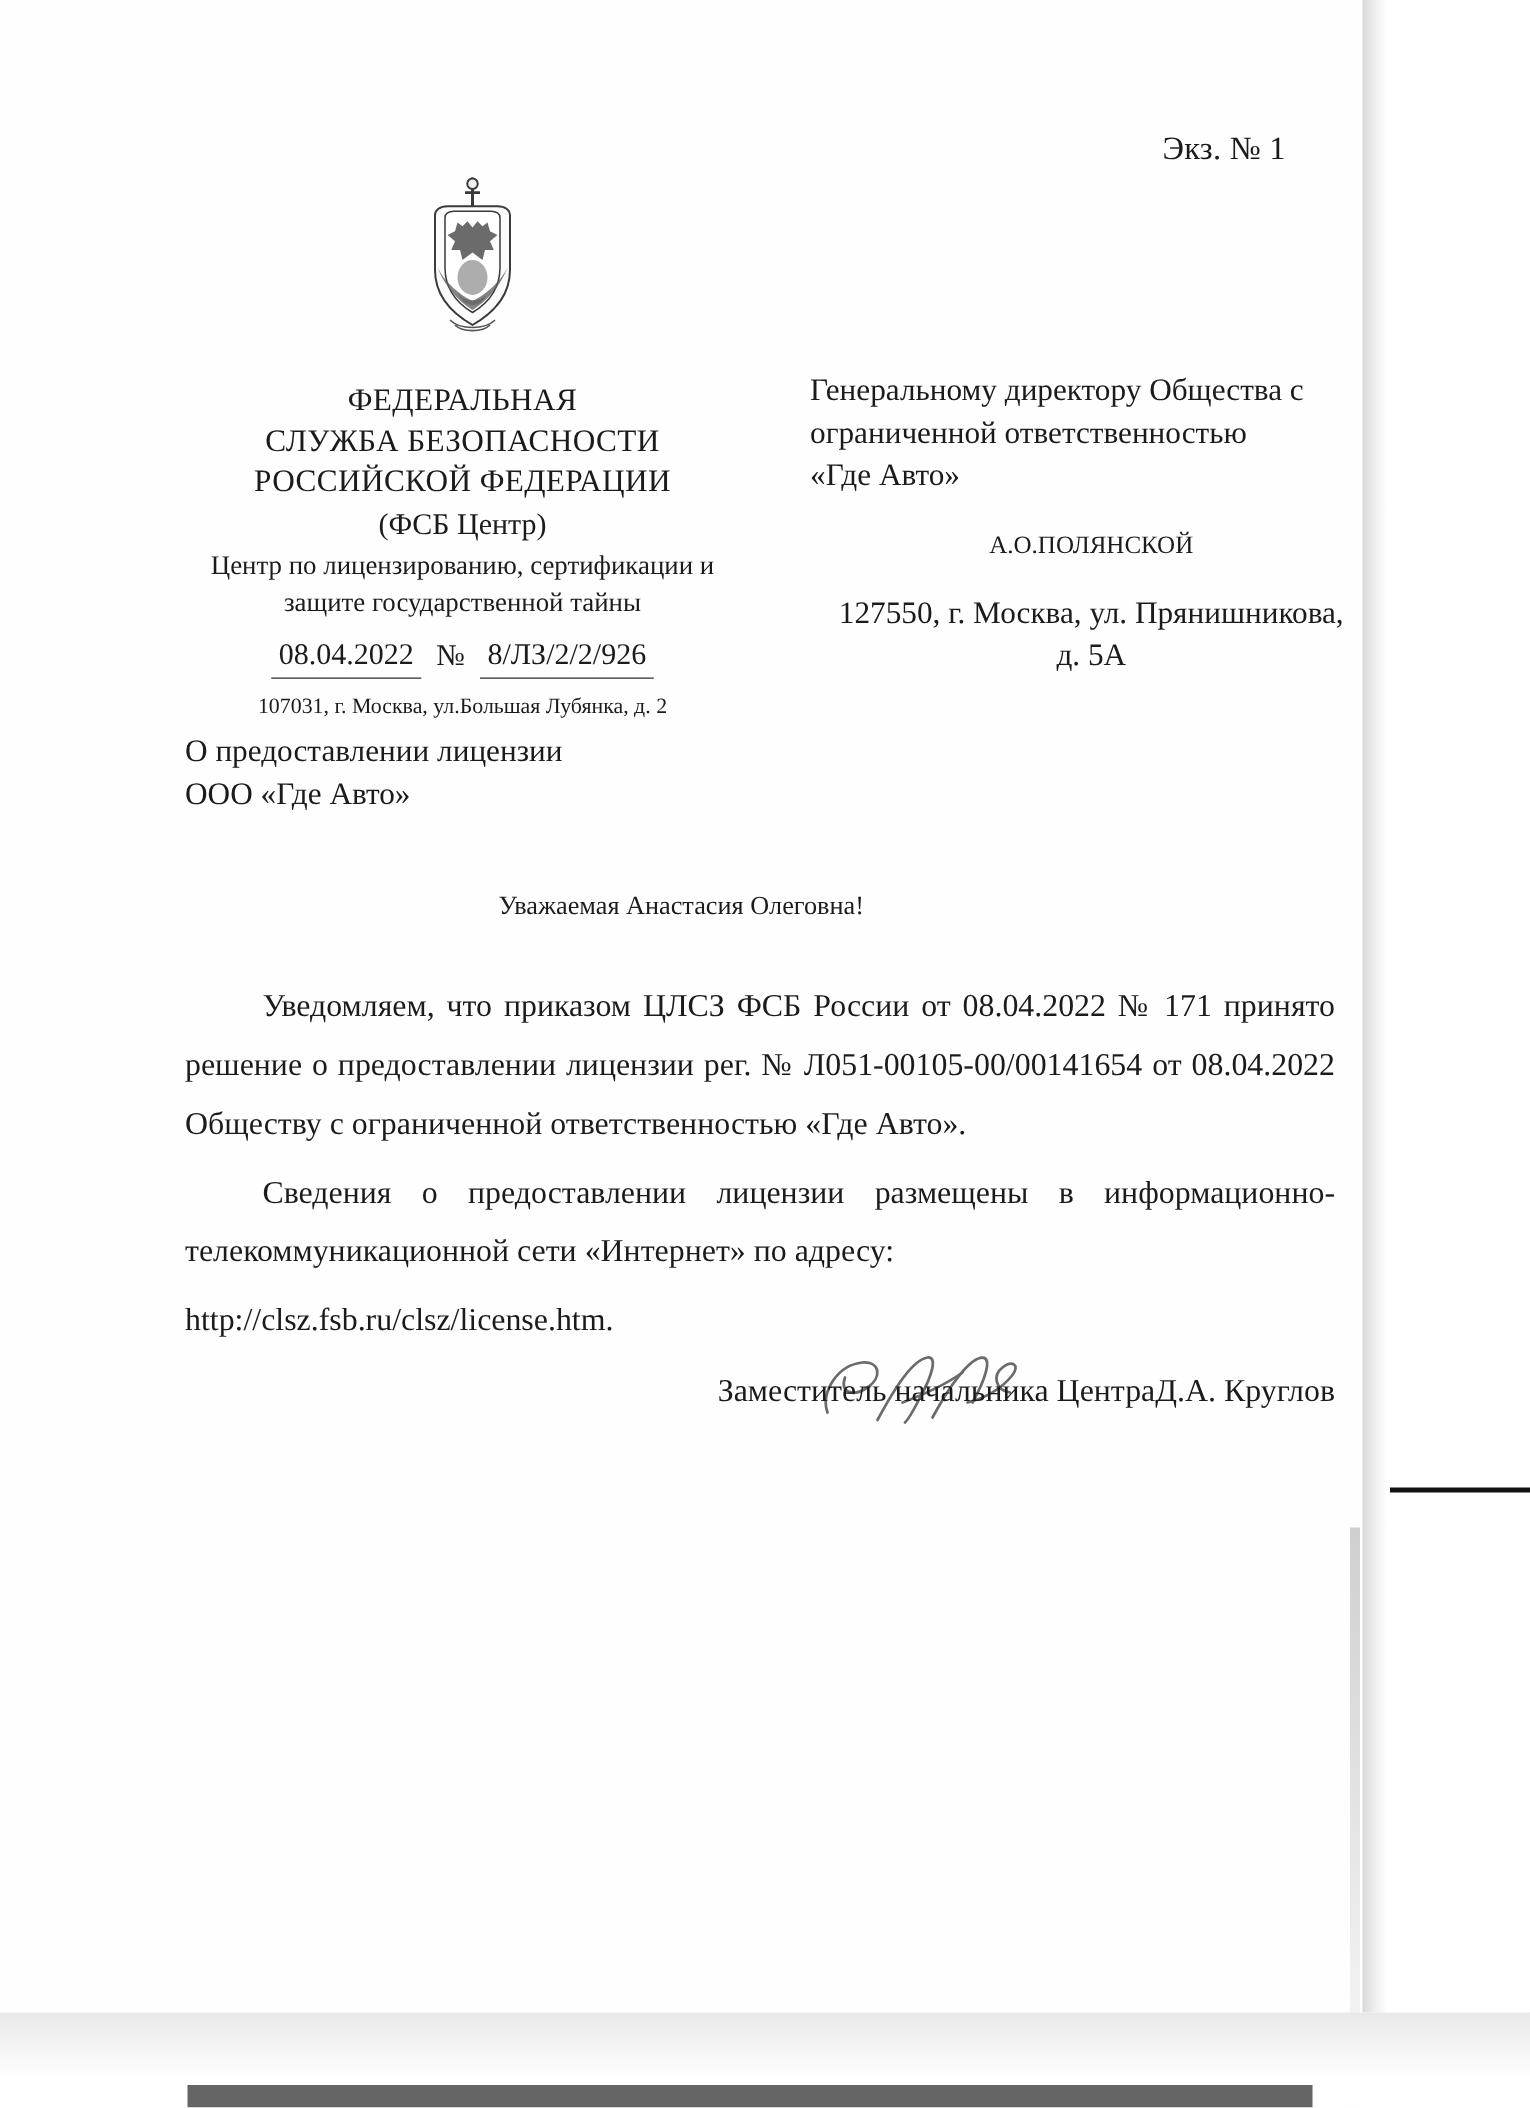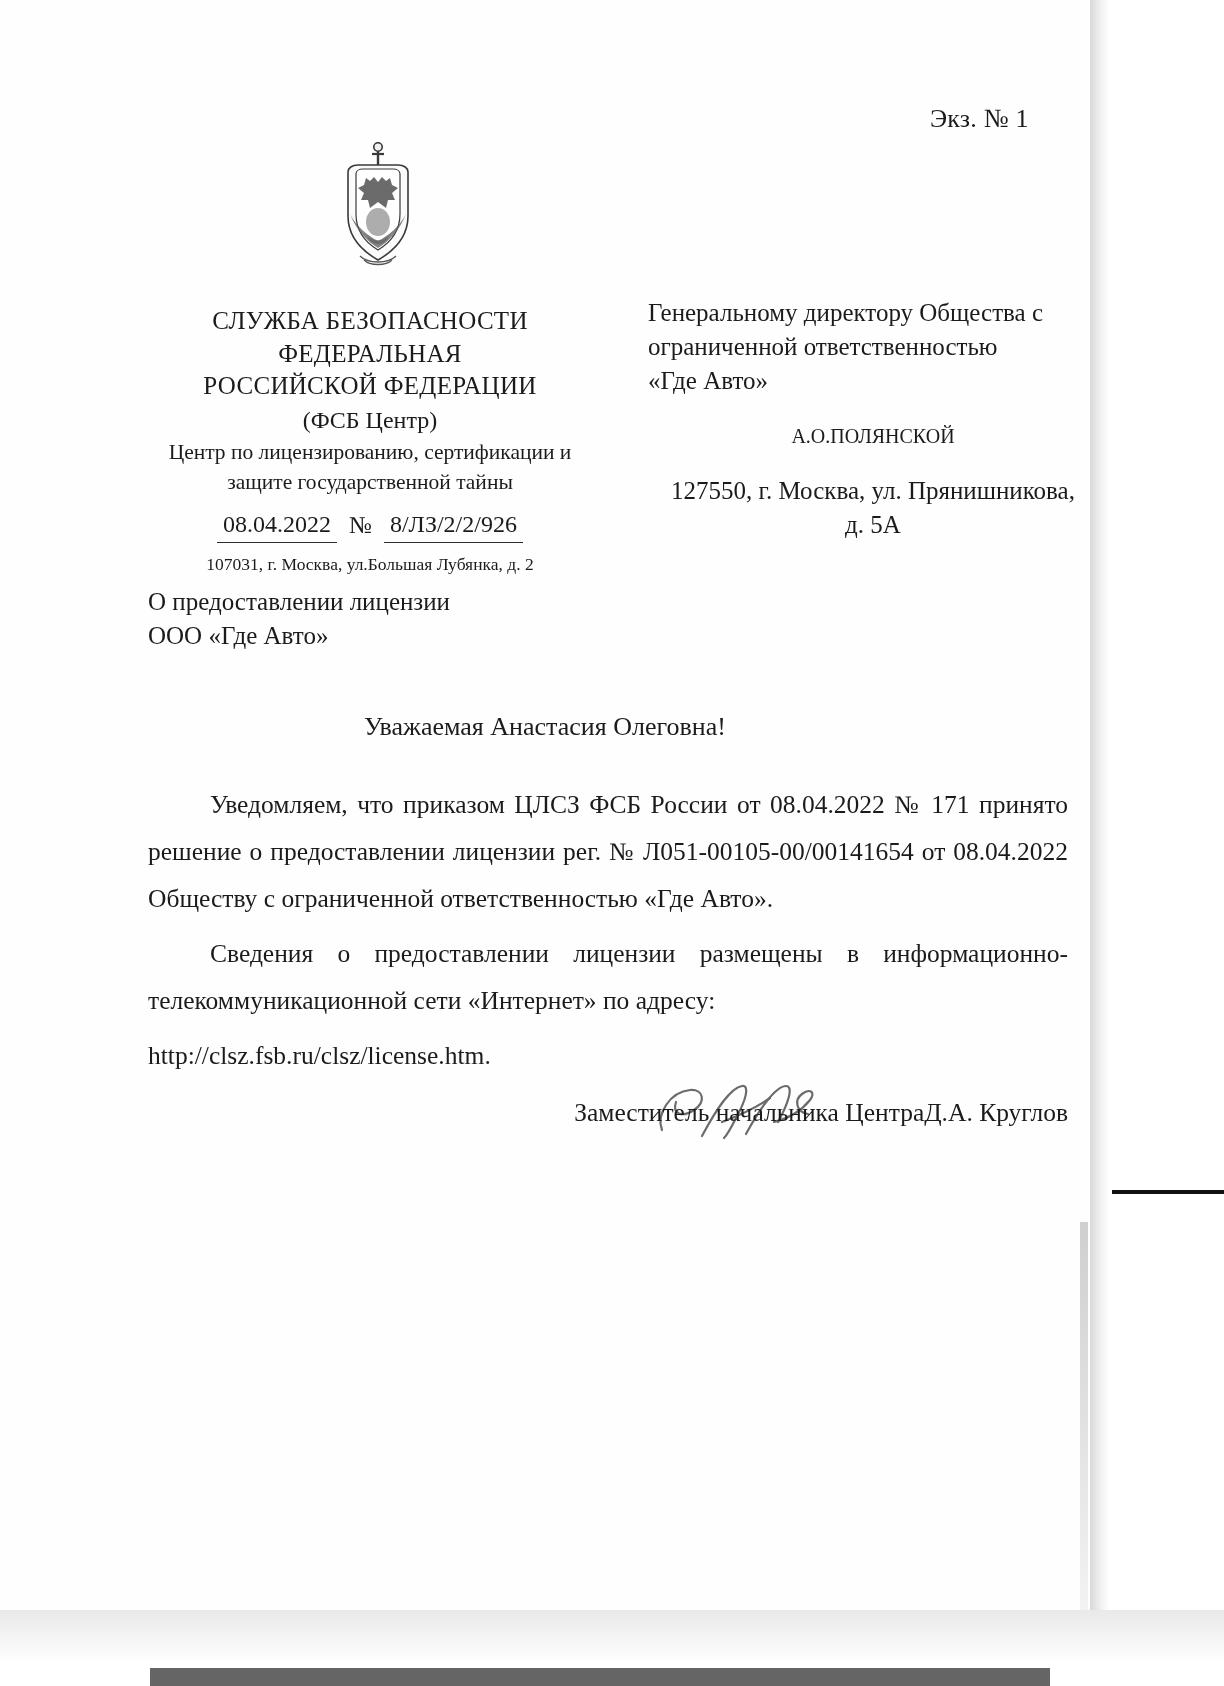--- a/index.html
+++ b/index.html
@@ -162,21 +162,21 @@
     line-height: 1.36;
   }
 
   
   .salutation {
     position: absolute;
     left: 0;
     top: 712px;
     width: 1090px;
     text-align: center;
-    font-size: 26px;
+    font-size: 21px;
   }
 
   
   .body-text {
     position: absolute;
     left: 148px;
     top: 782px;
     width: 920px;
     font-size: 25.5px;
     line-height: 1.84;
@@ -245,22 +245,22 @@
       </g>
 
       <g stroke="#555" stroke-width="1.3" fill="none">
         <path d="M30 118 C38 126 58 126 66 118"></path>
         <path d="M34 122 C40 128 56 128 62 122"></path>
       </g>
     </svg>
   </div>
 
   <div class="letterhead">
+    <div class="lh-main">ФЕДЕРАЛЬНАЯ</div>
     <div class="lh-main">СЛУЖБА БЕЗОПАСНОСТИ</div>
-    <div class="lh-main">ФЕДЕРАЛЬНАЯ</div>
     <div class="lh-main">РОССИЙСКОЙ ФЕДЕРАЦИИ</div>
     <div class="lh-sub">(ФСБ Центр)</div>
     <div class="lh-dept">Центр по лицензированию, сертификации и</div>
     <div class="lh-dept">защите государственной тайны</div>
 
     <div class="lh-numline">
       <span class="lh-date">08.04.2022</span>
       <span class="lh-no-label">№</span>
       <span class="lh-no">8/ЛЗ/2/2/926</span>
     </div>

